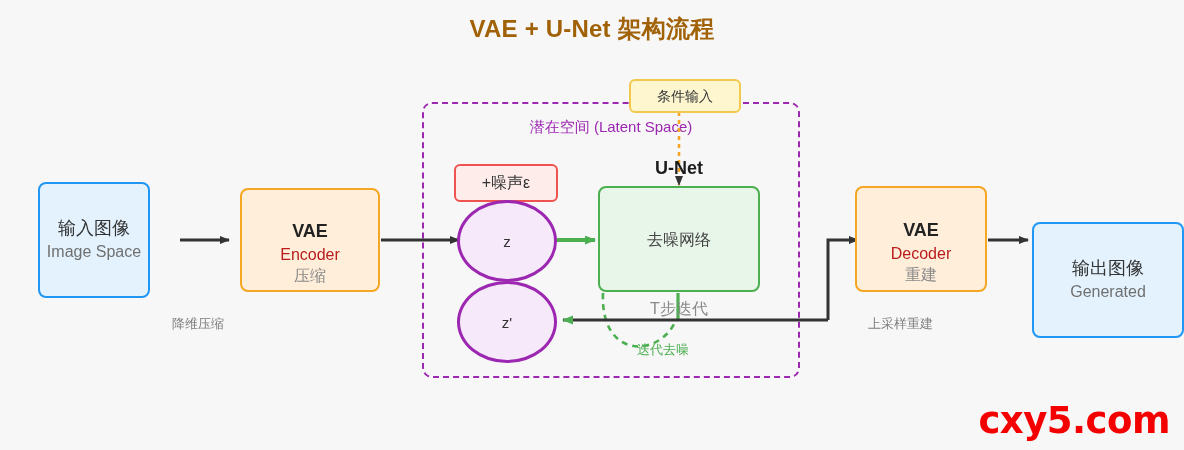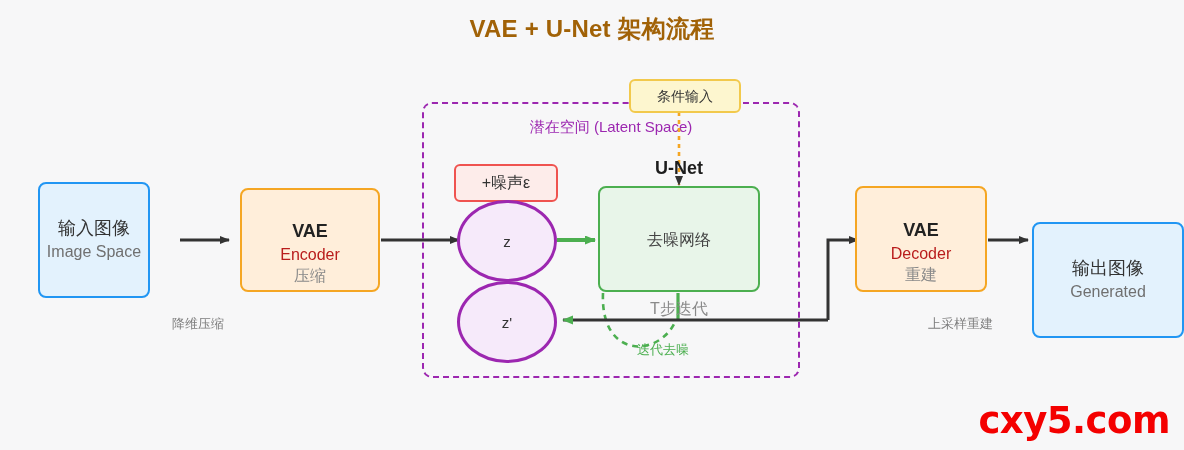--- a/index.html
+++ b/index.html
@@ -222,17 +222,17 @@
     <div class="l3">重建</div>
   </div>
 
   <div class="node box-blue" style="left:1032px; top:182px; width:152px; height:116px;margin-top:40px;">
     <div class="l1">输出图像</div>
     <div class="l2">Generated</div>
   </div>
 
   <div class="caption" style="left:172px; top:315px;">降维压缩</div>
   <div class="caption green" style="left:637px; top:341px;">迭代去噪</div>
-  <div class="caption" style="left:928px; top:315px;">上采样重建</div>
+  <div class="caption" style="left:868px; top:315px;">上采样重建</div>
 
   <div class="watermark">cxy5.com</div>
 
 </div>
 
 </body></html>

